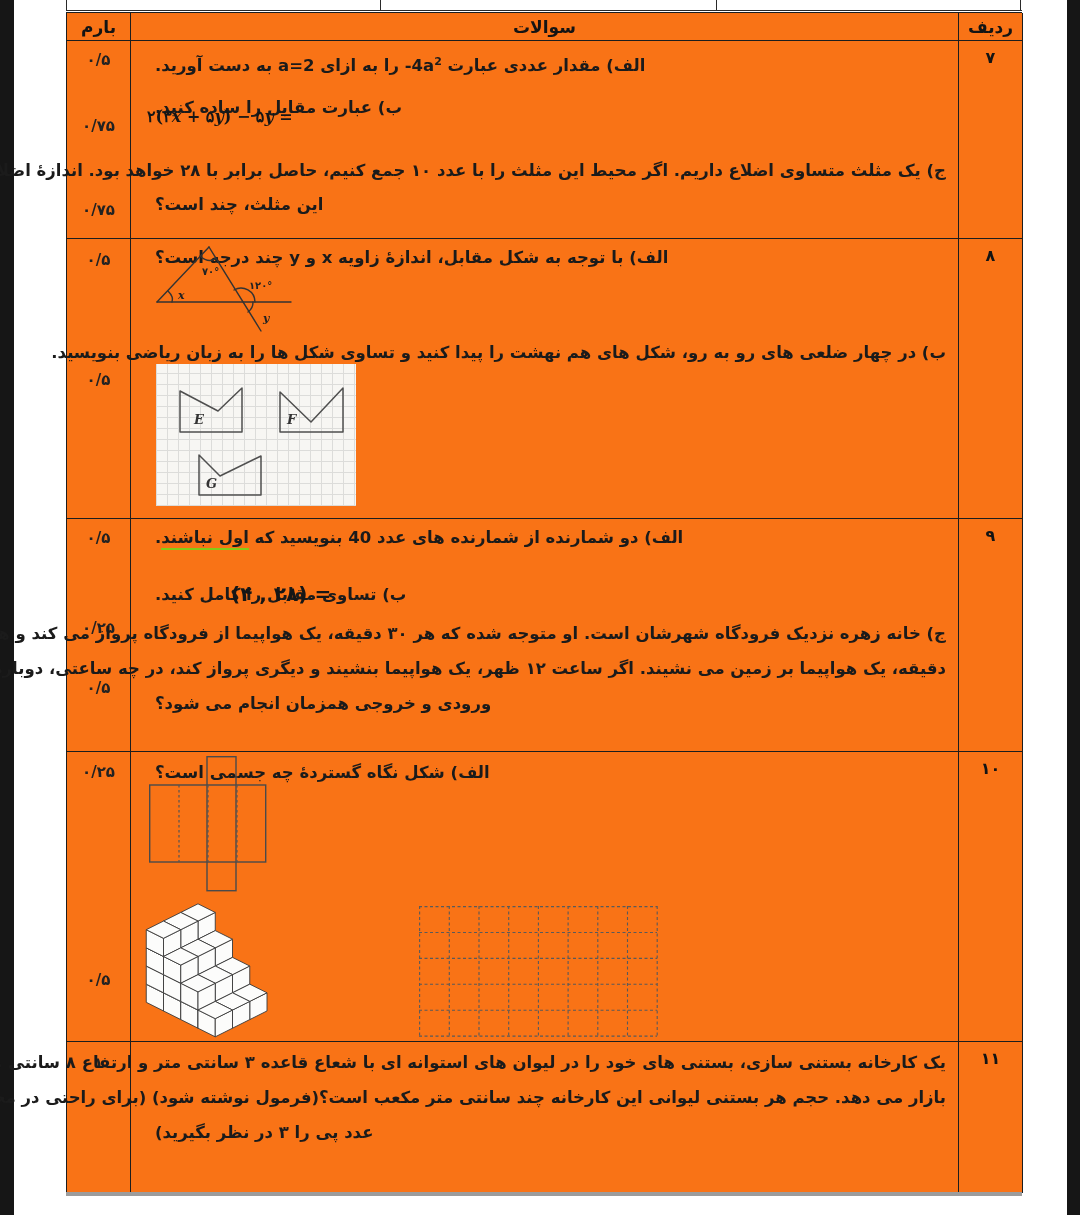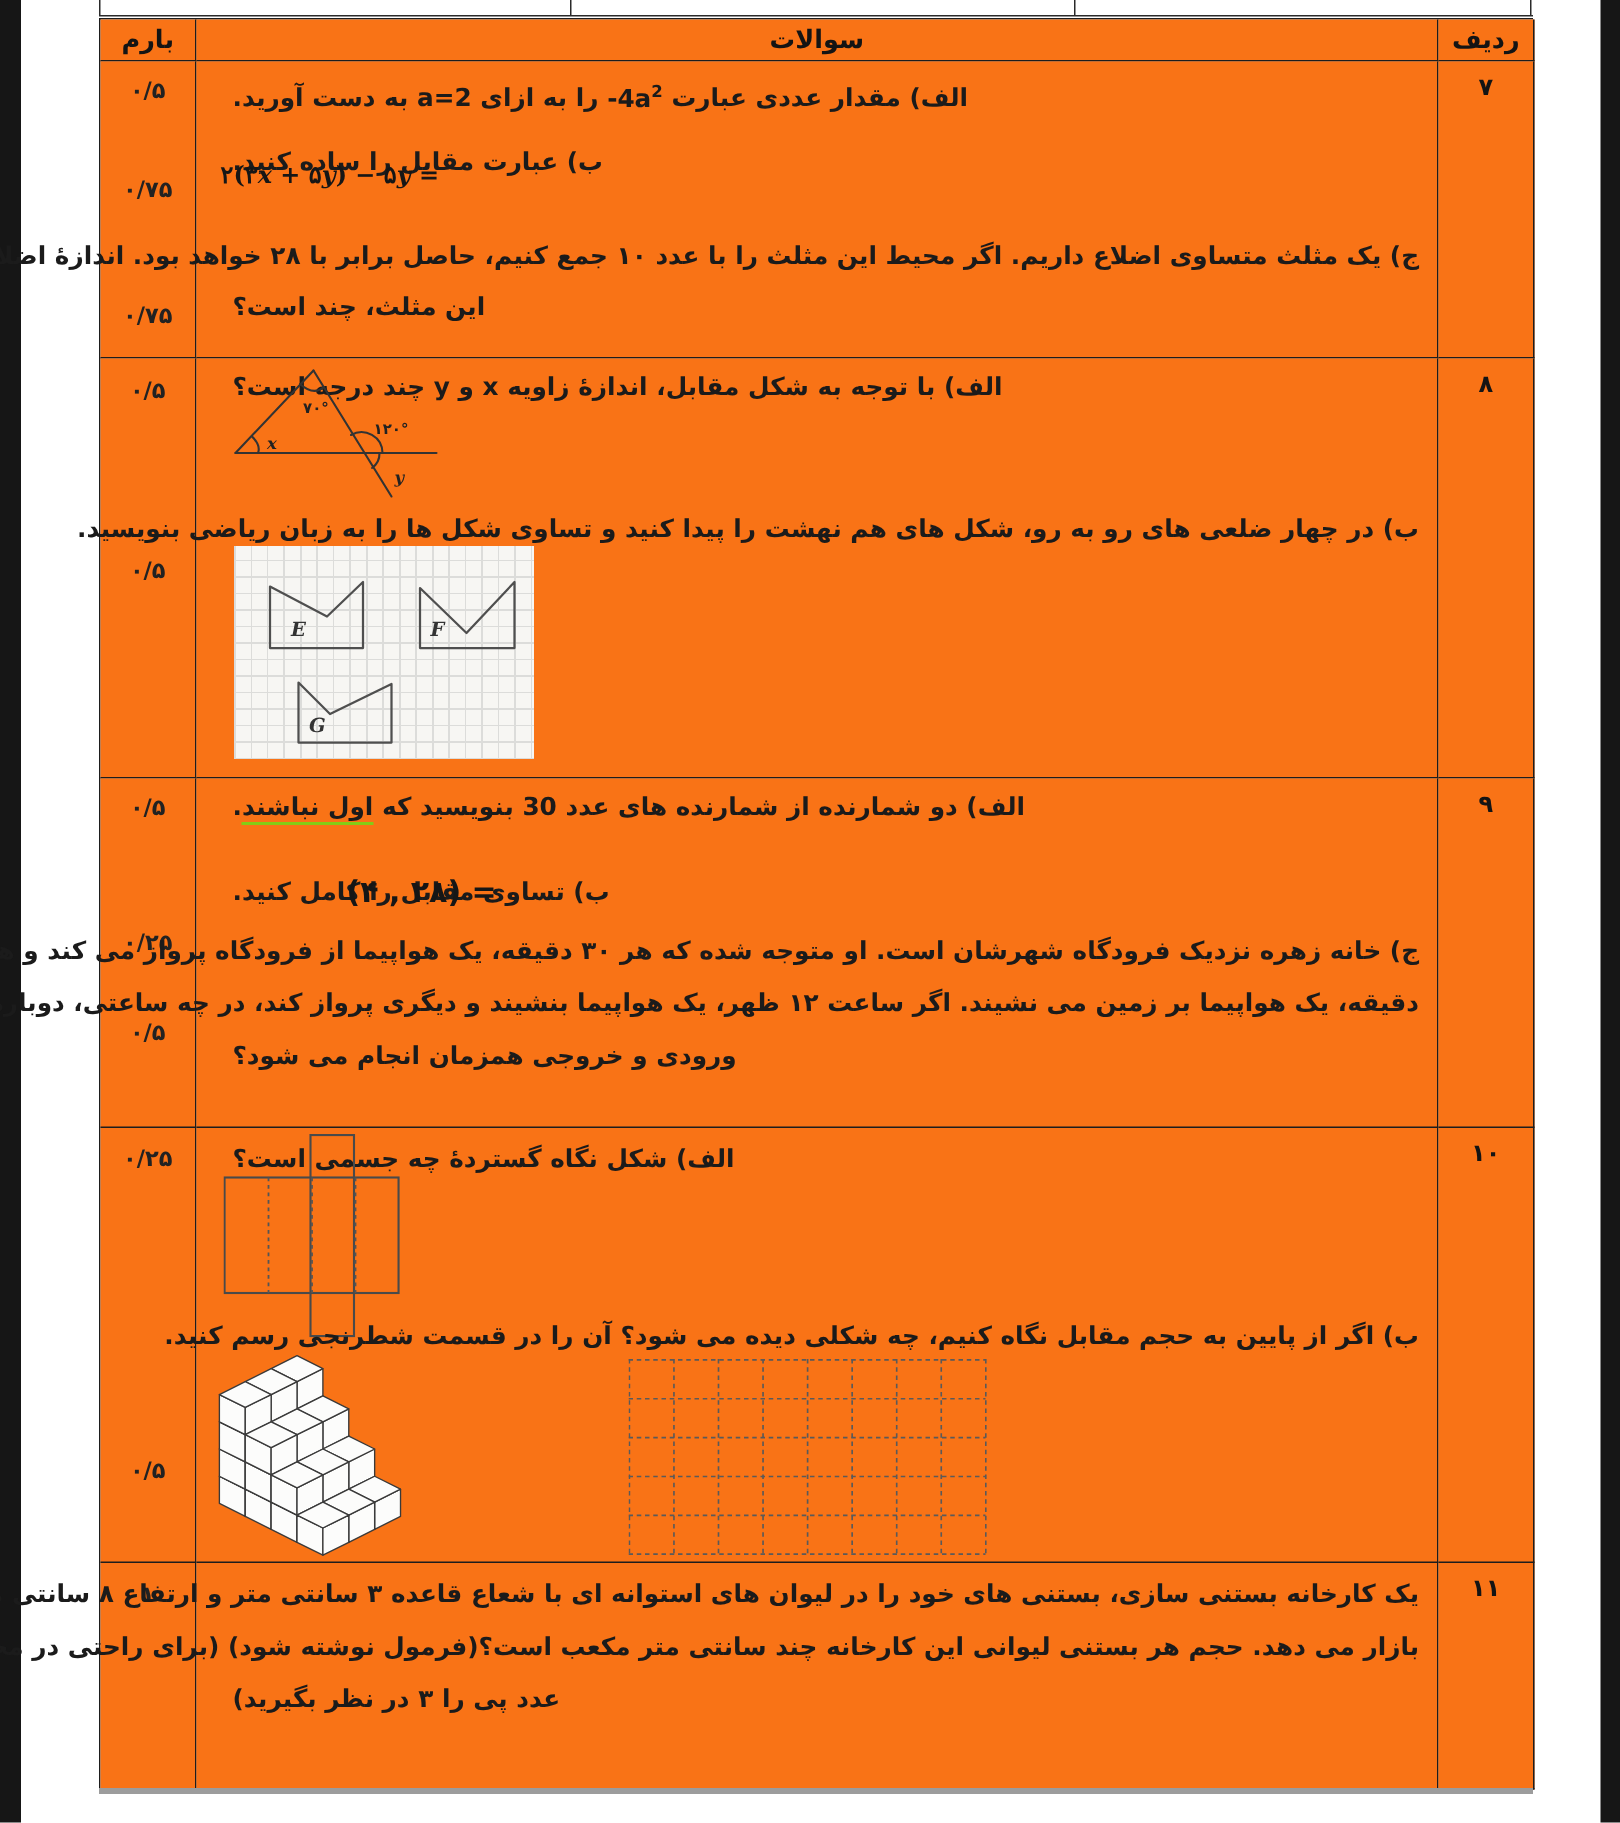--- a/index.html
+++ b/index.html
@@ -151,21 +151,21 @@
     <div class="rownum">۸</div>
   </div>
 
   <div class="cell">
     <div class="mark" style="top:10px;">۰/۵</div>
     <div class="mark" style="top:100px;">۰/۲۵</div>
     <div class="mark" style="top:160px;">۰/۵</div>
   </div>
   <div class="cell">
     <div class="fa-line" style="top:7px;">
-      <span>الف) دو شمارنده از شمارنده های عدد 30 بنویسید که </span><span class="u-line">اول نباشند</span><span>.</span>
+      <span>الف) دو شمارنده از شمارنده های عدد 40 بنویسید که </span><span class="u-line">اول نباشند</span><span>.</span>
     </div>
     <div class="fa-line" style="top:64px;">ب) تساوی مقابل را کامل کنید.</div>
     <div class="eq-block" style="left:100px;top:63px;">(۴ , ۲۸) =</div>
     <div class="fa-line" style="top:103px;">ج) خانه زهره نزدیک فرودگاه شهرشان است. او متوجه شده که هر ۳۰ دقیقه، یک هواپیما از فرودگاه پرواز می کند و هر ۴۰</div>
     <div class="fa-line" style="top:138px;">دقیقه، یک هواپیما بر زمین می نشیند. اگر ساعت ۱۲ ظهر، یک هواپیما بنشیند و دیگری پرواز کند، در چه ساعتی، دوباره پرواز</div>
     <div class="fa-line" style="top:173px;">ورودی و خروجی همزمان انجام می شود؟</div>
   </div>
   <div class="cell">
     <div class="rownum">۹</div>
   </div>
@@ -182,21 +182,20 @@
           <rect x="0.7" y="29" width="116" height="77"></rect>
           <rect x="58" y="0.7" width="29" height="134"></rect>
         </g>
         <g stroke="#555" stroke-width="1.2" stroke-dasharray="2.5 2.5">
           <line x1="30" y1="29" x2="30" y2="106"></line>
           <line x1="59" y1="29" x2="59" y2="106"></line>
           <line x1="88" y1="29" x2="88" y2="106"></line>
         </g>
       </svg>
     </div>
-    <div class="fa-line" style="top:127px;">ب) اگر از پایین به حجم مقابل نگاه کنیم، چه شکلی دیده می شود؟ آن را در قسمت شطرنجی رسم کنید.</div>
     <div class="figure" style="left:6px;top:150px;">
       <svg id="cube-svg" width="142" height="138" viewBox="0 0 138 152">
           <polygon points="39.0,71.5 58.0,81.0 58.0,101.0 39.0,91.5" fill="#fcfcfb" stroke="#3a3a3a" stroke-width="1" stroke-linejoin="round"></polygon>
           <polygon points="58.0,81.0 77.0,71.5 77.0,91.5 58.0,101.0" fill="#fcfcfb" stroke="#3a3a3a" stroke-width="1" stroke-linejoin="round"></polygon>
           <polygon points="58.0,62.0 77.0,71.5 58.0,81.0 39.0,71.5" fill="#fcfcfb" stroke="#3a3a3a" stroke-width="1" stroke-linejoin="round"></polygon>
           <polygon points="39.0,51.5 58.0,61.0 58.0,81.0 39.0,71.5" fill="#fcfcfb" stroke="#3a3a3a" stroke-width="1" stroke-linejoin="round"></polygon>
           <polygon points="58.0,61.0 77.0,51.5 77.0,71.5 58.0,81.0" fill="#fcfcfb" stroke="#3a3a3a" stroke-width="1" stroke-linejoin="round"></polygon>
           <polygon points="58.0,42.0 77.0,51.5 58.0,61.0 39.0,51.5" fill="#fcfcfb" stroke="#3a3a3a" stroke-width="1" stroke-linejoin="round"></polygon>
           <polygon points="39.0,31.5 58.0,41.0 58.0,61.0 39.0,51.5" fill="#fcfcfb" stroke="#3a3a3a" stroke-width="1" stroke-linejoin="round"></polygon>
           <polygon points="58.0,41.0 77.0,31.5 77.0,51.5 58.0,61.0" fill="#fcfcfb" stroke="#3a3a3a" stroke-width="1" stroke-linejoin="round"></polygon>

